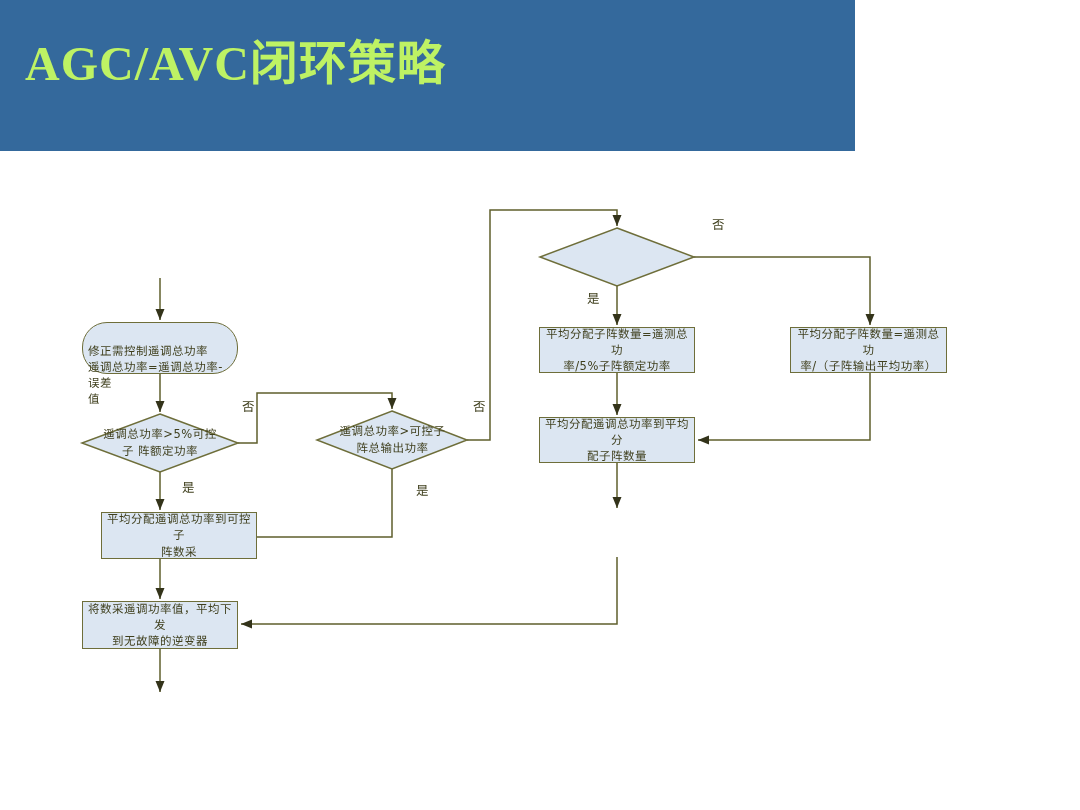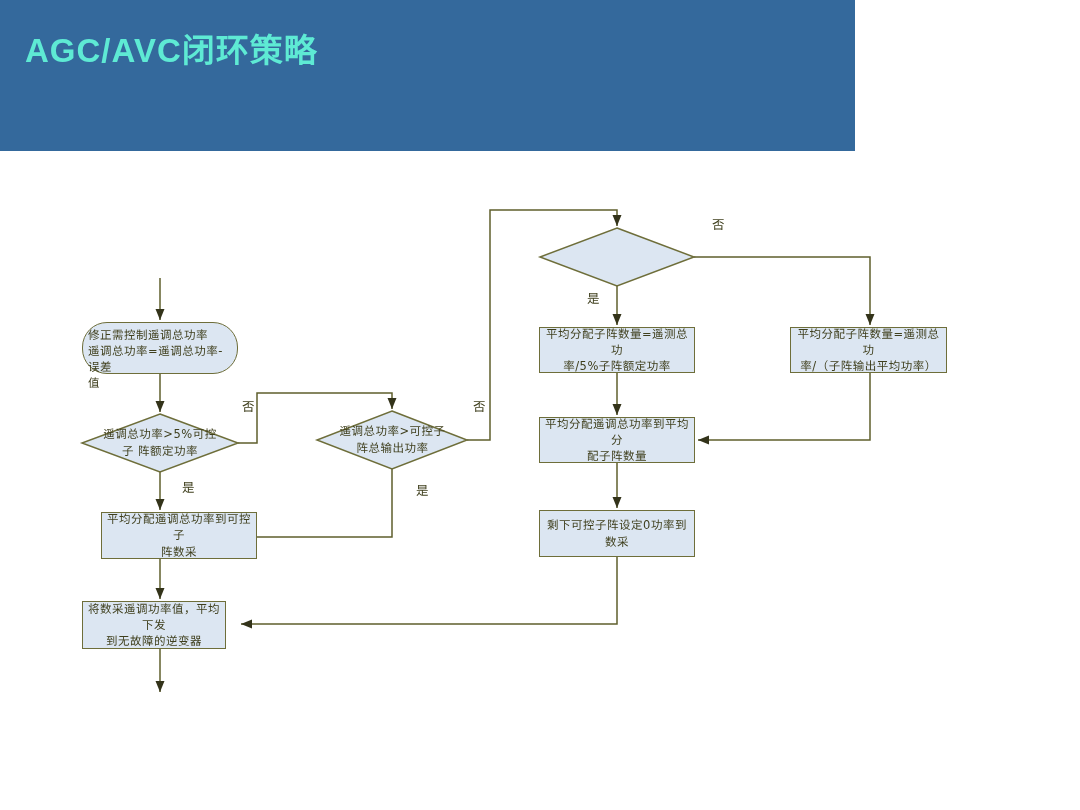--- a/index.html
+++ b/index.html
@@ -4,32 +4,32 @@
 <style>
   html,body{margin:0;padding:0;background:#ffffff;}
   .slide{
     position:relative;width:1080px;height:810px;background:#ffffff;overflow:hidden;
     font-family:"DejaVu Sans",sans-serif;
   }
   .header{
     position:absolute;left:0;top:0;width:855px;height:151px;background:#34699c;
   }
   .header .title{
-    position:absolute;left:25px;top:24px;color:#5eead4;font-size:33px;font-weight:bold;
-    letter-spacing:1px;white-space:nowrap;font-family:Liberation Sans, sans-serif;
+    position:absolute;left:25px;top:24px;color:#bef264;font-size:48px;font-weight:bold;
+    letter-spacing:1px;white-space:nowrap;font-family:Liberation Serif, serif;
   }
   .layer{position:absolute;left:0;top:0;width:1080px;height:810px;}
   svg.layer{pointer-events:none;}
   .node{
     position:absolute;box-sizing:border-box;background:#dce6f2;border:1.5px solid #6e6e3a;
     color:#3f3f1d;font-size:11.5px;line-height:1.4;white-space:pre-line;
     display:flex;align-items:center;justify-content:center;text-align:center;
     padding:2px 5px;letter-spacing:0.5px;
   }
-  .node.left-align{justify-content:flex-start;text-align:left;align-items:flex-start;padding-top:4px;border-radius:25px;}
+  .node.left-align{justify-content:flex-start;text-align:left;align-items:flex-start;padding-top:20px;border-radius:25px;}
   .dtext{
     position:absolute;box-sizing:border-box;color:#3f3f1d;font-size:11.5px;line-height:1.45;
     white-space:pre-line;display:flex;align-items:center;justify-content:center;text-align:center;
     letter-spacing:0.5px;background:transparent;
   }
   .lbl{
     position:absolute;color:#3f3f1d;font-size:12.5px;line-height:1;letter-spacing:0;
   }
 </style>
 </head>
@@ -70,33 +70,32 @@
     </g>
   </svg>
 
   <div class="node left-align" style="left:82px;top:322px;width:156px;height:52px;">修正需控制遥调总功率
 遥调总功率=遥调总功率-误差
 值</div>
 
   <div class="node" style="left:82px;top:512px;width:156px;height:47px;margin-left:19px;">平均分配遥调总功率到可控子
 阵数采</div>
 
-  <div class="node" style="left:82px;top:601px;width:144px;height:48px;">将数采遥调功率值，平均下发
+  <div class="node" style="left:82px;top:601px;width:156px;height:48px;">将数采遥调功率值，平均下发
 到无故障的逆变器</div>
 
   <div class="node" style="left:539px;top:327px;width:156px;height:46px;">平均分配子阵数量=遥测总功
 率/5%子阵额定功率</div>
 
   <div class="node" style="left:790px;top:327px;width:157px;height:46px;">平均分配子阵数量=遥测总功
 率/（子阵输出平均功率）</div>
 
   <div class="node" style="left:539px;top:417px;width:156px;height:46px;">平均分配遥调总功率到平均分
 配子阵数量</div>
 
-  <div class="node" style="left:539px;top:510px;width:156px;height:47px;">剩下可控子阵设定0功率到数采</div>
 
   <div class="dtext" style="left:86px;top:414px;width:148px;height:58px;">遥调总功率&gt;5%可控
 子 阵额定功率</div>
 
   <div class="dtext" style="left:320px;top:411px;width:145px;height:58px;">遥调总功率&gt;可控子
 阵总输出功率</div>
 
 
   <div class="lbl" style="left:182px;top:482px;">是</div>
   <div class="lbl" style="left:242px;top:401px;">否</div>

